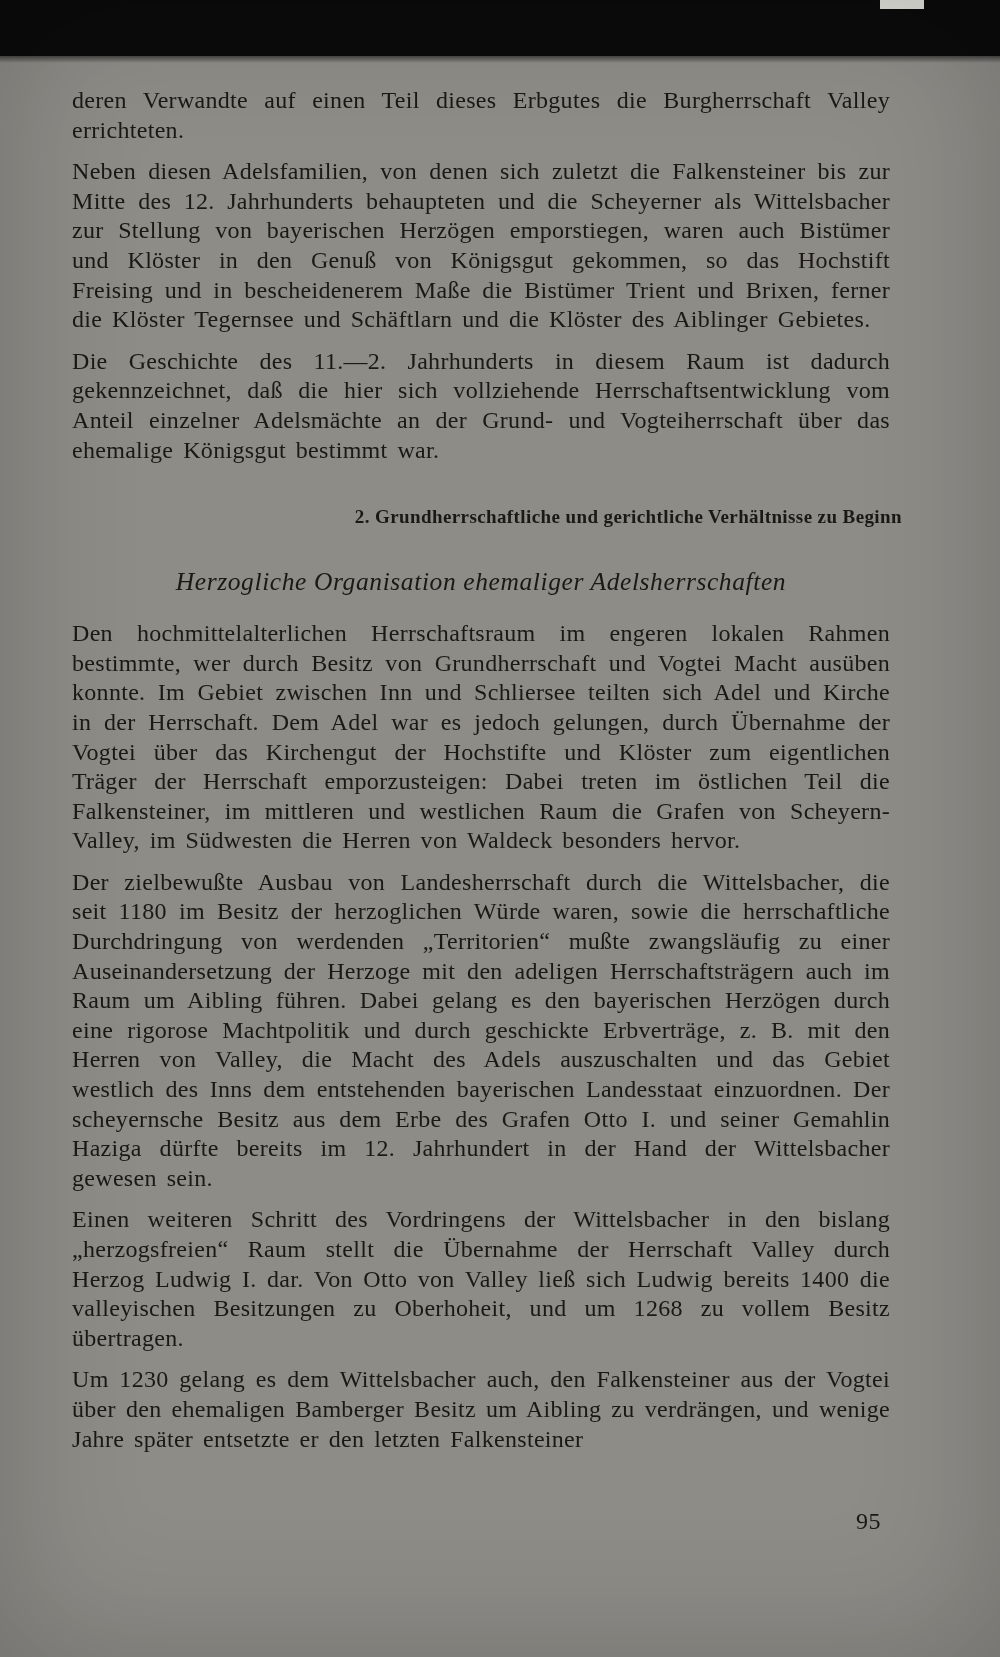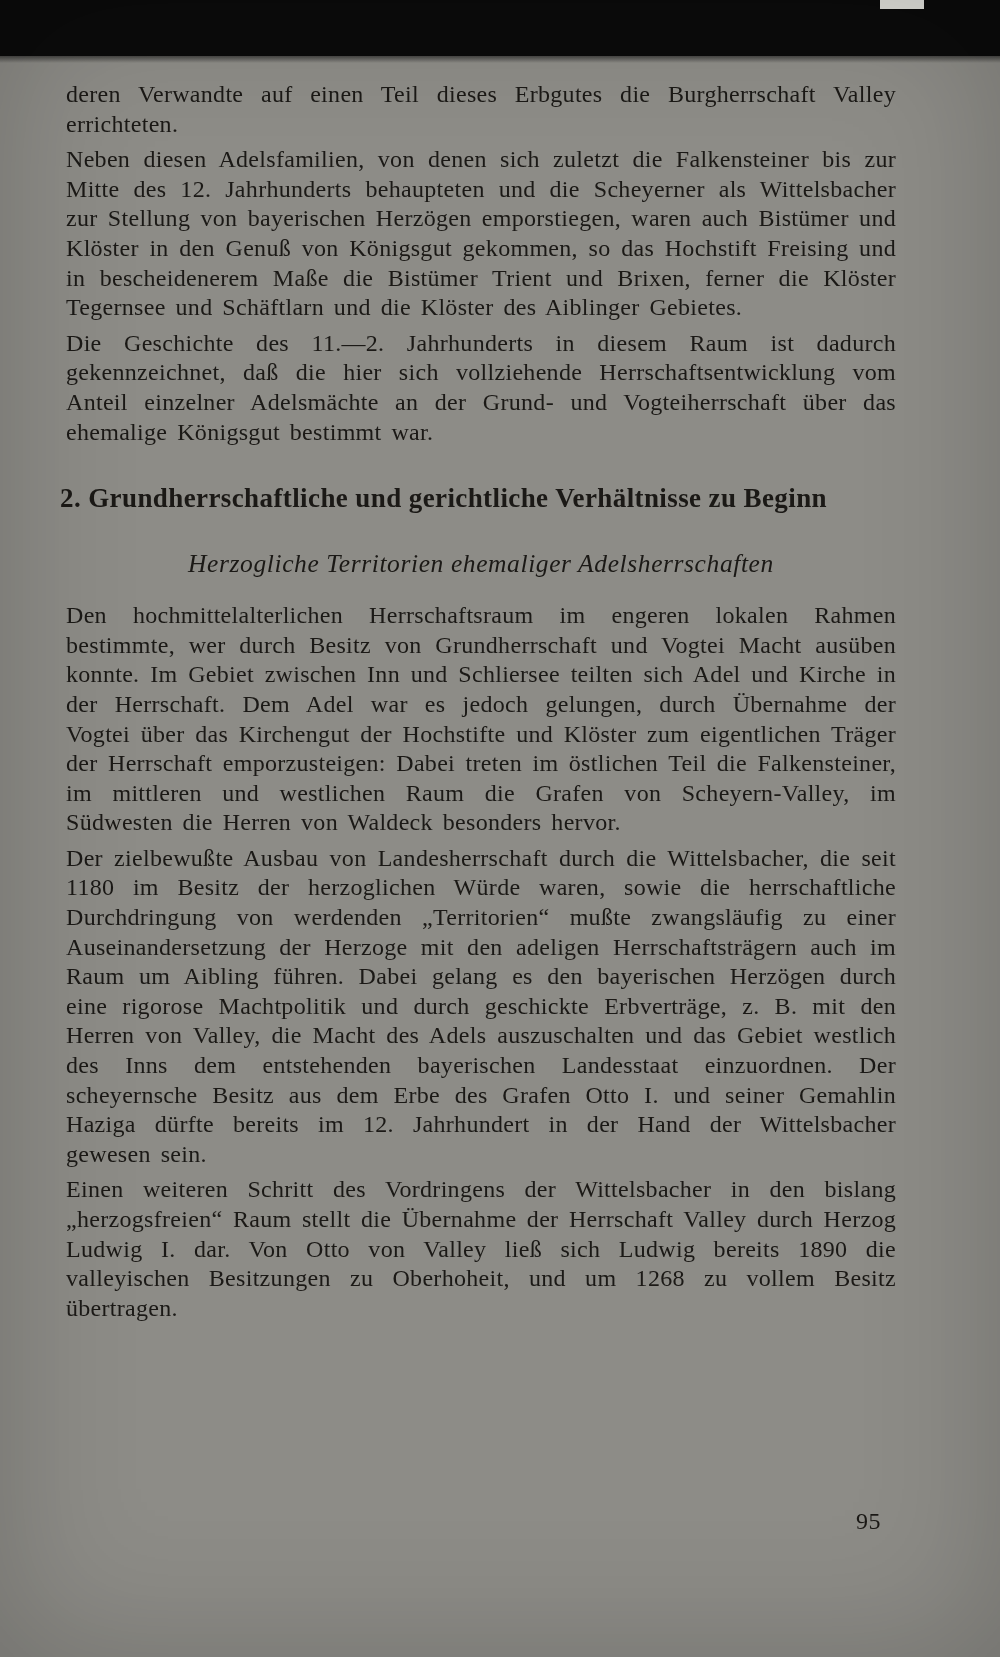--- a/index.html
+++ b/index.html
@@ -46,32 +46,32 @@
     height: 9px;
     background: #dfdfda;
   }
   .page-body {
     position: absolute;
     top: 74px;
     left: 60px;
     width: 842px;
   }
   .body-par {
-    margin: 6px;
+    margin: 12px;
     font-size: 24px;
     line-height: 29.6px;
     text-align: justify;
     letter-spacing: 0.3px;
     word-spacing: 0.15em;
   }
   .section-heading {
     margin: 34px 0 0 0;
-    text-align: left;
+    text-align: right;
     font-weight: bold;
-    font-size: 27px;
+    font-size: 19px;
     line-height: 35px;
     letter-spacing: 0.4px;
   }
   .section-heading span { display: block; }
   .subheading {
     margin: 33px 0 0 0;
     text-align: center;
     font-style: italic;
     font-weight: normal;
     font-size: 25.5px;
@@ -98,25 +98,26 @@
   <section>
     <p class="body-par">deren Verwandte auf einen Teil dieses Erbgutes die Burgherrschaft Valley errichteten.</p>
     <p class="body-par">Neben diesen Adelsfamilien, von denen sich zuletzt die Falkensteiner bis zur Mitte des 12. Jahrhunderts behaupteten und die Scheyerner als Wittelsbacher zur Stellung von bayerischen Herzögen emporstiegen, waren auch Bistümer und Klöster in den Genuß von Königsgut gekommen, so das Hochstift Freising und in bescheidenerem Maße die Bistümer Trient und Brixen, ferner die Klöster Tegernsee und Schäftlarn und die Klöster des Aiblinger Gebietes.</p>
     <p class="body-par">Die Geschichte des 11.—2. Jahrhunderts in diesem Raum ist dadurch gekennzeichnet, daß die hier sich vollziehende Herrschaftsentwicklung vom Anteil einzelner Adelsmächte an der Grund- und Vogteiherrschaft über das ehemalige Königsgut bestimmt war.</p>
   </section>
 
   <h2 class="section-heading">
     <span>2. Grundherrschaftliche und gerichtliche Verhältnisse zu Beginn</span>
   </h2>
 
-  <h3 class="subheading">Herzogliche Territorien ehemaliger Adelsherrschaften</h3>
+  <h3 class="subheading">Herzogliche Organisation ehemaliger Adelsherrschaften</h3>
 
   <section class="main-section">
     <p class="body-par">Den hochmittelalterlichen Herrschaftsraum im engeren lokalen Rahmen bestimmte, wer durch Besitz von Grundherrschaft und Vogtei Macht ausüben konnte. Im Gebiet zwischen Inn und Schliersee teilten sich Adel und Kirche in der Herrschaft. Dem Adel war es jedoch gelungen, durch Übernahme der Vogtei über das Kirchengut der Hochstifte und Klöster zum eigentlichen Träger der Herrschaft emporzusteigen: Dabei treten im östlichen Teil die Falkensteiner, im mittleren und westlichen Raum die Grafen von Scheyern-Valley, im Südwesten die Herren von Waldeck besonders hervor.</p>
     <p class="body-par">Der zielbewußte Ausbau von Landesherrschaft durch die Wittelsbacher, die seit 1180 im Besitz der herzoglichen Würde waren, sowie die herrschaftliche Durchdringung von werdenden „Territorien“ mußte zwangsläufig zu einer Auseinandersetzung der Herzoge mit den adeligen Herrschaftsträgern auch im Raum um Aibling führen. Dabei gelang es den bayerischen Herzögen durch eine rigorose Machtpolitik und durch geschickte Erbverträge, z. B. mit den Herren von Valley, die Macht des Adels auszuschalten und das Gebiet westlich des Inns dem entstehenden bayerischen Landesstaat einzuordnen. Der scheyernsche Besitz aus dem Erbe des Grafen Otto I. und seiner Gemahlin Haziga dürfte bereits im 12. Jahrhundert in der Hand der Wittelsbacher gewesen sein.</p>
-    <p class="body-par">Einen weiteren Schritt des Vordringens der Wittelsbacher in den bislang „herzogsfreien“ Raum stellt die Übernahme der Herrschaft Valley durch Herzog Ludwig I. dar. Von Otto von Valley ließ sich Ludwig bereits 1890 die valleyischen Besitzungen zu Oberhoheit, und um 1268 zu vollem Besitz übertragen.</p>
+    <p class="body-par">Einen weiteren Schritt des Vordringens der Wittelsbacher in den bislang „herzogsfreien“ Raum stellt die Übernahme der Herrschaft Valley durch Herzog Ludwig I. dar. Von Otto von Valley ließ sich Ludwig bereits 1400 die valleyischen Besitzungen zu Oberhoheit, und um 1268 zu vollem Besitz übertragen.</p>
+    <p class="body-par">Um 1230 gelang es dem Wittelsbacher auch, den Falkensteiner aus der Vogtei über den ehemaligen Bamberger Besitz um Aibling zu verdrängen, und wenige Jahre später entsetzte er den letzten Falkensteiner</p>
   </section>
 
 </div>
 
 <div class="page-number">95</div>
 
 <div class="vignette"></div>
 
 </body></html>

